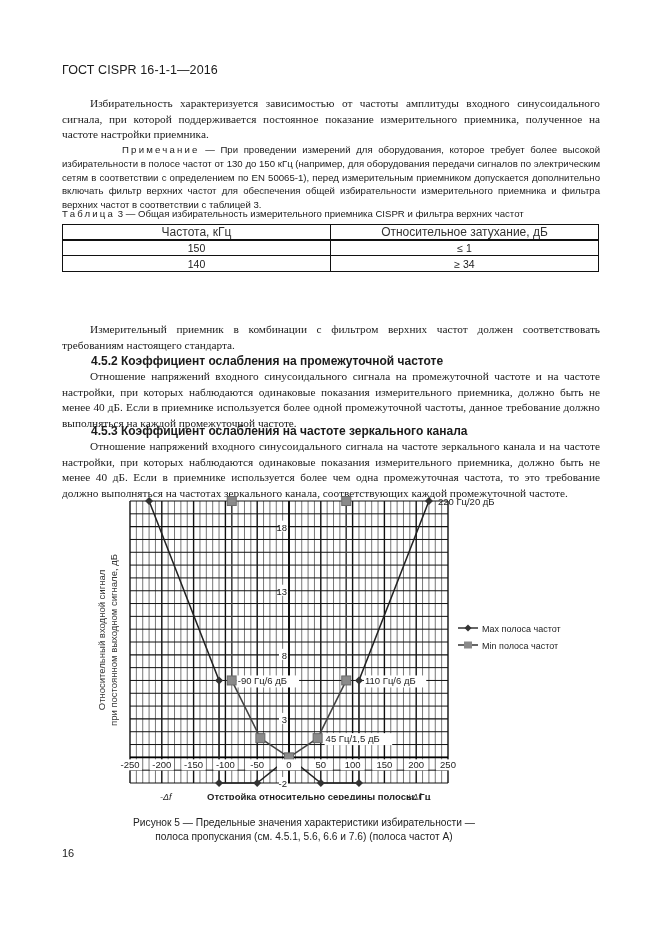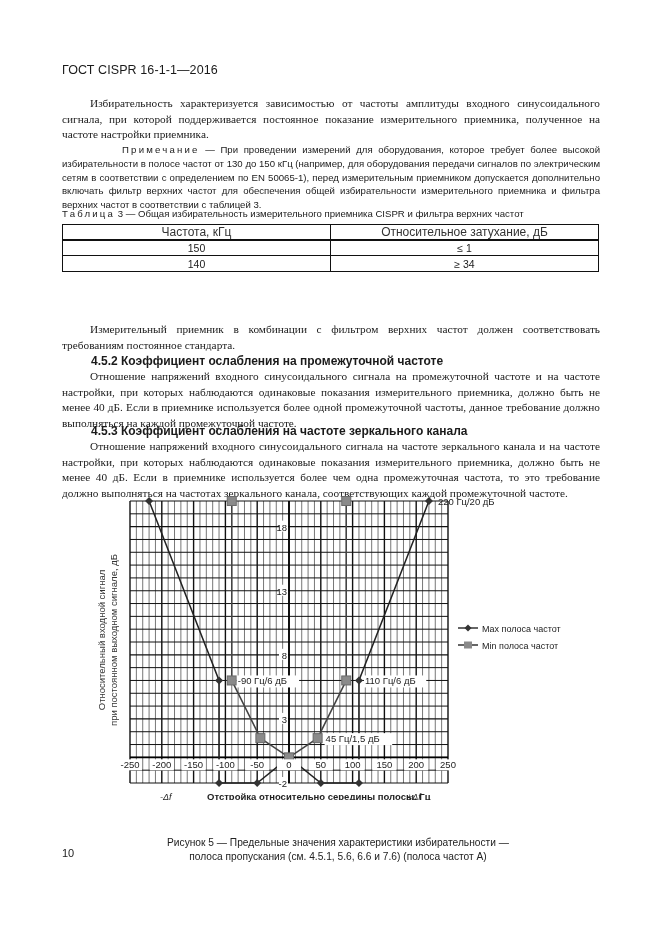--- a/index.html
+++ b/index.html
@@ -12,21 +12,21 @@
   .note { left: 62px; width: 538px; font-size: 9.6px; line-height: 13.8px; text-align: justify; }
   .note .lbl { letter-spacing: 2.2px; padding-left: 32px; }
   .tcap { left: 62px; top: 208px; font-size: 9.6px; }
   .tcap .lbl { letter-spacing: 2.2px; }
   table.t3 { position: absolute; left: 62px; top: 224px; width: 537px; border-collapse: collapse; }
   table.t3 td, table.t3 th { border: 1.6px solid #111; text-align: center; font-size: 10.5px; height: 14.4px; padding: 0; font-weight: normal; }
   table.t3 th { font-size: 12px; color: #333; height: 14px; }
   table.t3 tr.hdr th { border-bottom-width: 2.4px; }
   .h4 { left: 91px; font-weight: bold; font-size: 12px; }
   svg text { font-family: "Liberation Sans", sans-serif; }
-  .cap { left: 118px; width: 440px; text-align: center; font-size: 10.2px; line-height: 14px; color: #222; margin-top: 20px; }
+  .cap { left: 84px; width: 440px; text-align: center; font-size: 10.2px; line-height: 14px; color: #222; }
   .pageno { left: 62px; top: 847px; font-size: 11px; }
 </style>
 </head>
 <body>
 
 <div class="abs header">ГОСТ CISPR 16-1-1—2016</div>
 
 <div class="abs para" style="top:96px;"><span class="first"></span><span>Избирательность характеризуется зависимостью от частоты амплитуды входного синусоидального сигнала, при которой поддерживается постоянное показание измерительного приемника, полученное на частоте настройки приемника.</span></div>
 
 <div class="abs note" style="top:143px;"><span class="first" style="display:inline-block;width:28px;"></span><span class="lbl">Примечание</span><span> — При проведении измерений для оборудования, которое требует более высокой избирательности в полосе частот от 130 до 150 кГц (например, для оборудования передачи сигналов по электрическим сетям в соответствии с определением по EN 50065-1), перед измерительным приемником допускается дополнительно включать фильтр верхних частот для обеспечения общей избирательности измерительного приемника и фильтра верхних частот в соответствии с таблицей 3.</span></div>
@@ -43,21 +43,21 @@
         <td>150</td>
         <td>≤ 1</td>
       </tr>
   <tr>
         <td>140</td>
         <td>≥ 34</td>
       </tr>
 </tbody>
   </table>
 
-<div class="abs para" style="top:322px;"><span class="first"></span><span>Измерительный приемник в комбинации с фильтром верхних частот должен соответствовать требованиям постоянное стандарта.</span></div>
+<div class="abs para" style="top:322px;"><span class="first"></span><span>Измерительный приемник в комбинации с фильтром верхних частот должен соответствовать требованиям настоящего стандарта.</span></div>
 
 <div class="abs h4" style="top:354px;">4.5.2 Коэффициент ослабления на промежуточной частоте</div>
 
 <div class="abs para" style="top:369px;"><span class="first"></span><span>Отношение напряжений входного синусоидального сигнала на промежуточной частоте и на частоте настройки, при которых наблюдаются одинаковые показания измерительного приемника, должно быть не менее 40 дБ. Если в приемнике используется более одной промежуточной частоты, данное требование должно выполняться на каждой промежуточной частоте.</span></div>
 
 <div class="abs h4" style="top:424px;">4.5.3 Коэффициент ослабления на частоте зеркального канала</div>
 
 <div class="abs para" style="top:439px;"><span class="first"></span><span>Отношение напряжений входного синусоидального сигнала на частоте зеркального канала и на частоте настройки, при которых наблюдаются одинаковые показания измерительного приемника, должно быть не менее 40 дБ. Если в приемнике используется более чем одна промежуточная частота, то это требование должно выполняться на частотах зеркального канала, соответствующих каждой промежуточной частоте.</span></div>
 
 <svg class="abs" style="left:0; top:490px;" width="661" height="310" viewBox="0 490 661 310">
@@ -213,13 +213,13 @@
   <text id="ylab1" transform="translate(105,640) rotate(-90)" text-anchor="middle" font-size="9.5" fill="#333">Относительный входной сигнал</text>
   <text id="ylab2" transform="translate(117,640) rotate(-90)" text-anchor="middle" font-size="9.5" fill="#333">при постоянном выходном сигнале, дБ</text>
   <text x="160" y="800" font-size="9" font-style="italic" fill="#222">-Δf</text>
   <text x="207" y="800" font-size="9.5" font-weight="bold" fill="#222">Отстройка относительно середины полосы, Гц</text>
   <text x="407" y="800" font-size="9" font-style="italic" fill="#222">+Δf</text>
 </svg>
 
 <div class="abs cap" style="top:816px;">Рисунок 5 — Предельные значения характеристики избирательности —</div>
 <div class="abs cap" style="top:830px;">полоса пропускания (см. 4.5.1, 5.6, 6.6 и 7.6) (полоса частот А)</div>
 
-<div class="abs pageno">10</div>
+<div class="abs pageno">16</div>
 
 </body></html>

